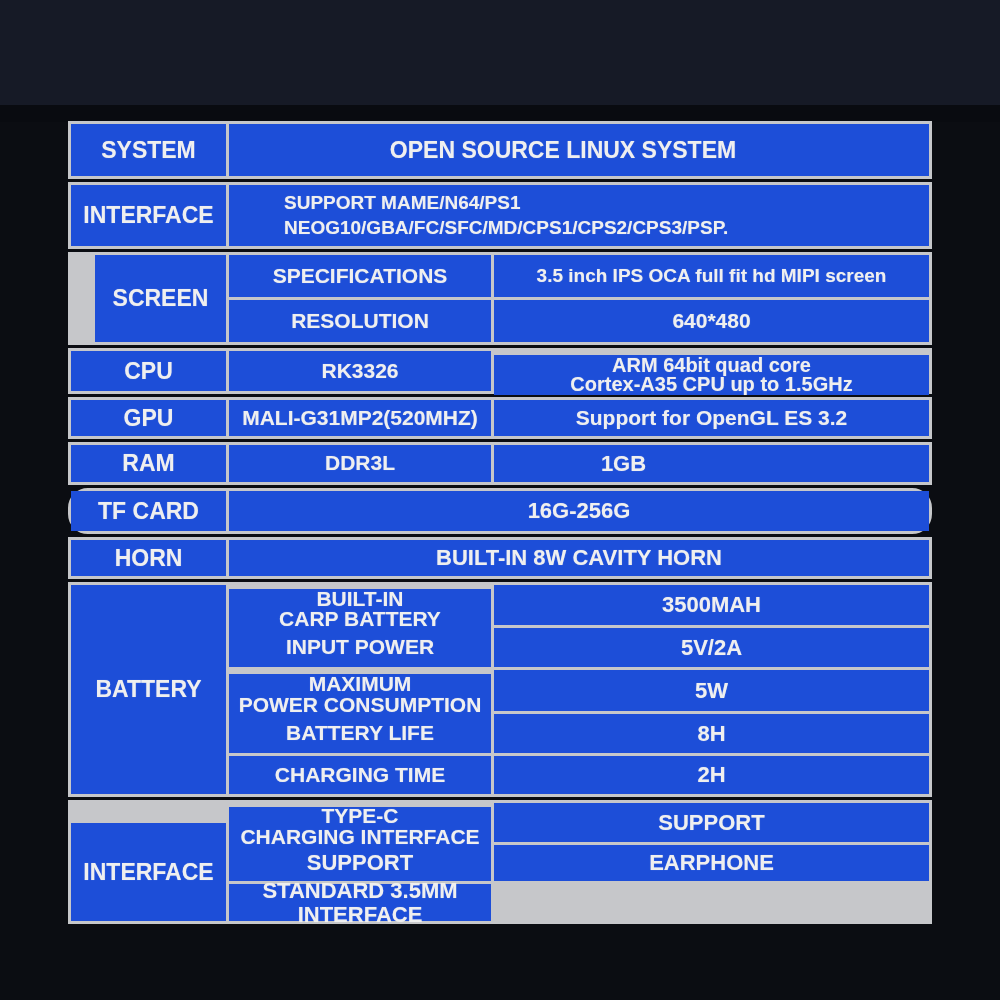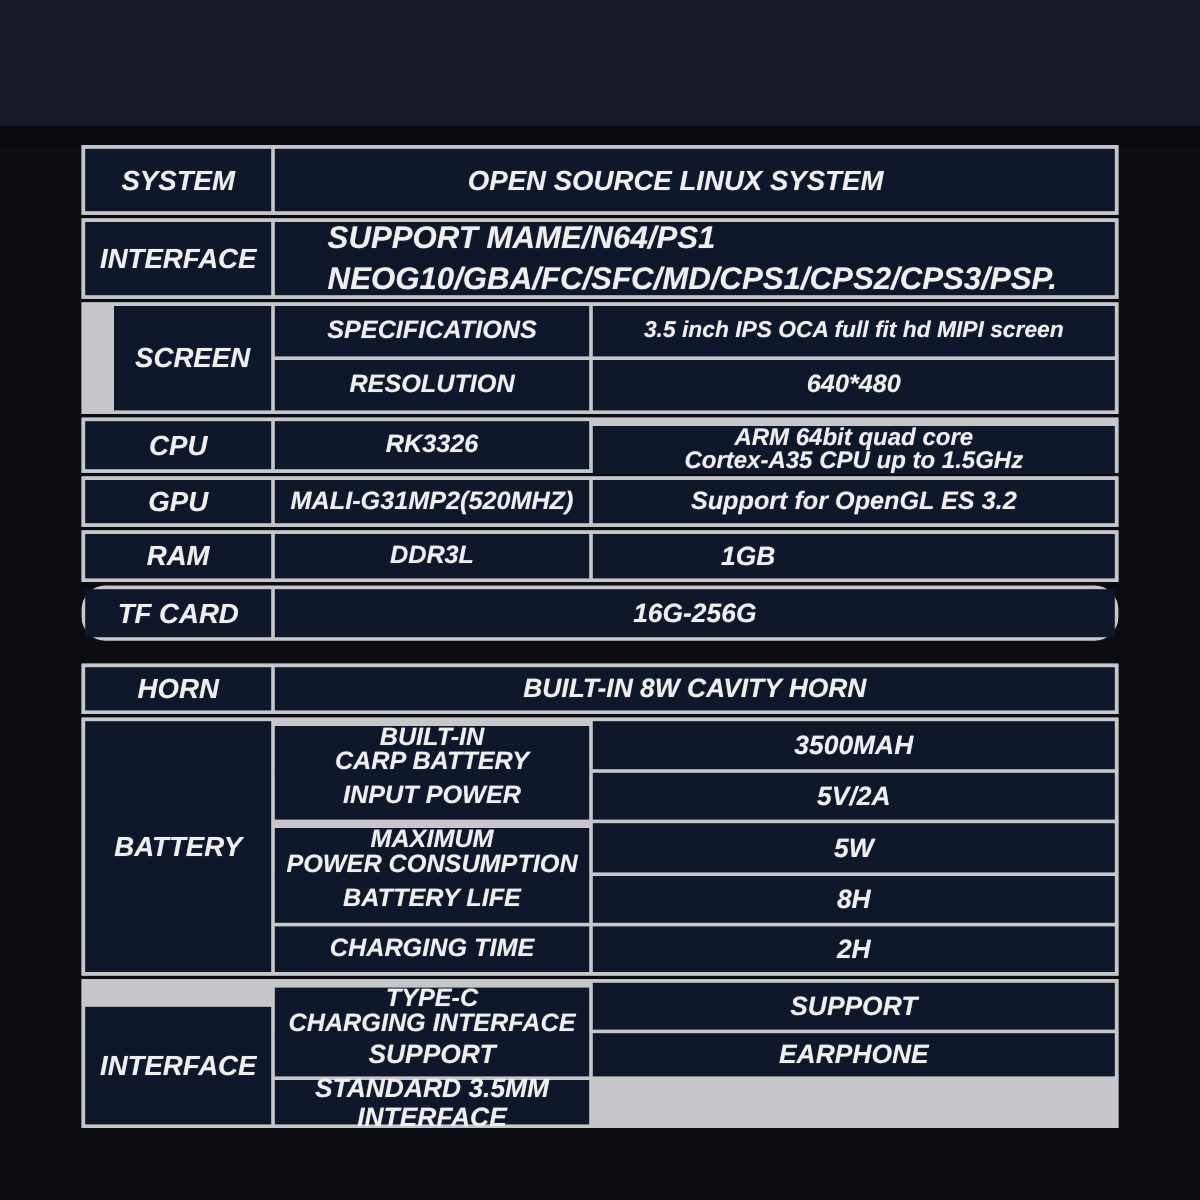--- a/index.html
+++ b/index.html
@@ -4,30 +4,30 @@
 <style>
   html,body{margin:0;padding:0;width:1000px;height:1000px;overflow:hidden;
     background:#0b0d12;font-family:"Liberation Sans",sans-serif;}
   .band-top{position:absolute;left:0;top:0;width:1000px;height:105px;background:#161a26;}
   .band-seam{position:absolute;left:0;top:105px;width:1000px;height:17px;background:#090b10;}
   .spec-table{position:absolute;left:68px;top:121px;width:864px;
     display:flex;flex-direction:column;gap:3px;}
   .sec{background:#c6c7ca;border:3px solid #c6c7ca;display:grid;gap:3px;box-sizing:border-box;}
   .sec-3col{grid-template-columns:155px 262px 1fr;}
   .sec-2col{grid-template-columns:155px 1fr;}
-  .c{background:#0f172a;display:flex;flex-direction:column;align-items:center;
+  .c{background:#1d4ed8;display:flex;flex-direction:column;align-items:center;
     justify-content:center;text-align:center;color:#efefef;font-weight:700;
-    line-height:1.05;text-shadow:0 0 1px rgba(255,255,255,.4);font-style:italic;}
+    line-height:1.05;text-shadow:0 0 1px rgba(255,255,255,.4);}
   .t1{font-size:23px;}
   .t2{font-size:21px;}
   .t3{font-size:22px;}
   .t4{font-size:19px;}
   .t5{font-size:20px;}
   .tight{line-height:.97;transform:translateY(4px);}
-  .emu{align-items:flex-start;text-align:left;padding-left:44px;line-height:1.28;font-size:26px;}
+  .emu{align-items:flex-start;text-align:left;padding-left:55px;line-height:1.28;font-size:19px;}
   .shift-l16{transform:translateX(-16px);}
   .shift-l88{transform:translateX(-88px);}
 </style>
 </head>
 <body>
 
 <div class="band-top"></div>
 <div class="band-seam"></div>
 
 <div class="spec-table">
@@ -76,21 +76,21 @@
     <div class="c t3">
       <span class="shift-l88">1GB</span>
     </div>
   </div>
 
   <div class="sec sec-2col" style="grid-template-rows:40px;border-radius:20px;">
     <div class="c t1">TF CARD</div>
     <div class="c t3">16G-256G</div>
   </div>
 
-  <div class="sec sec-2col" style="grid-template-rows:36px;margin-top:16px;">
+  <div class="sec sec-2col" style="grid-template-rows:36px;">
     <div class="c t1">HORN</div>
     <div class="c t3">BUILT-IN 8W CAVITY HORN</div>
   </div>
 
   <div class="sec sec-3col" style="grid-template-rows:40px 39px 41px 39px 38px;">
     <div class="c t1" style="grid-row:1/6;">BATTERY</div>
     <div class="c t2 tight">
       <span>BUILT-IN</span>
       <span>CARP BATTERY</span>
     </div>

